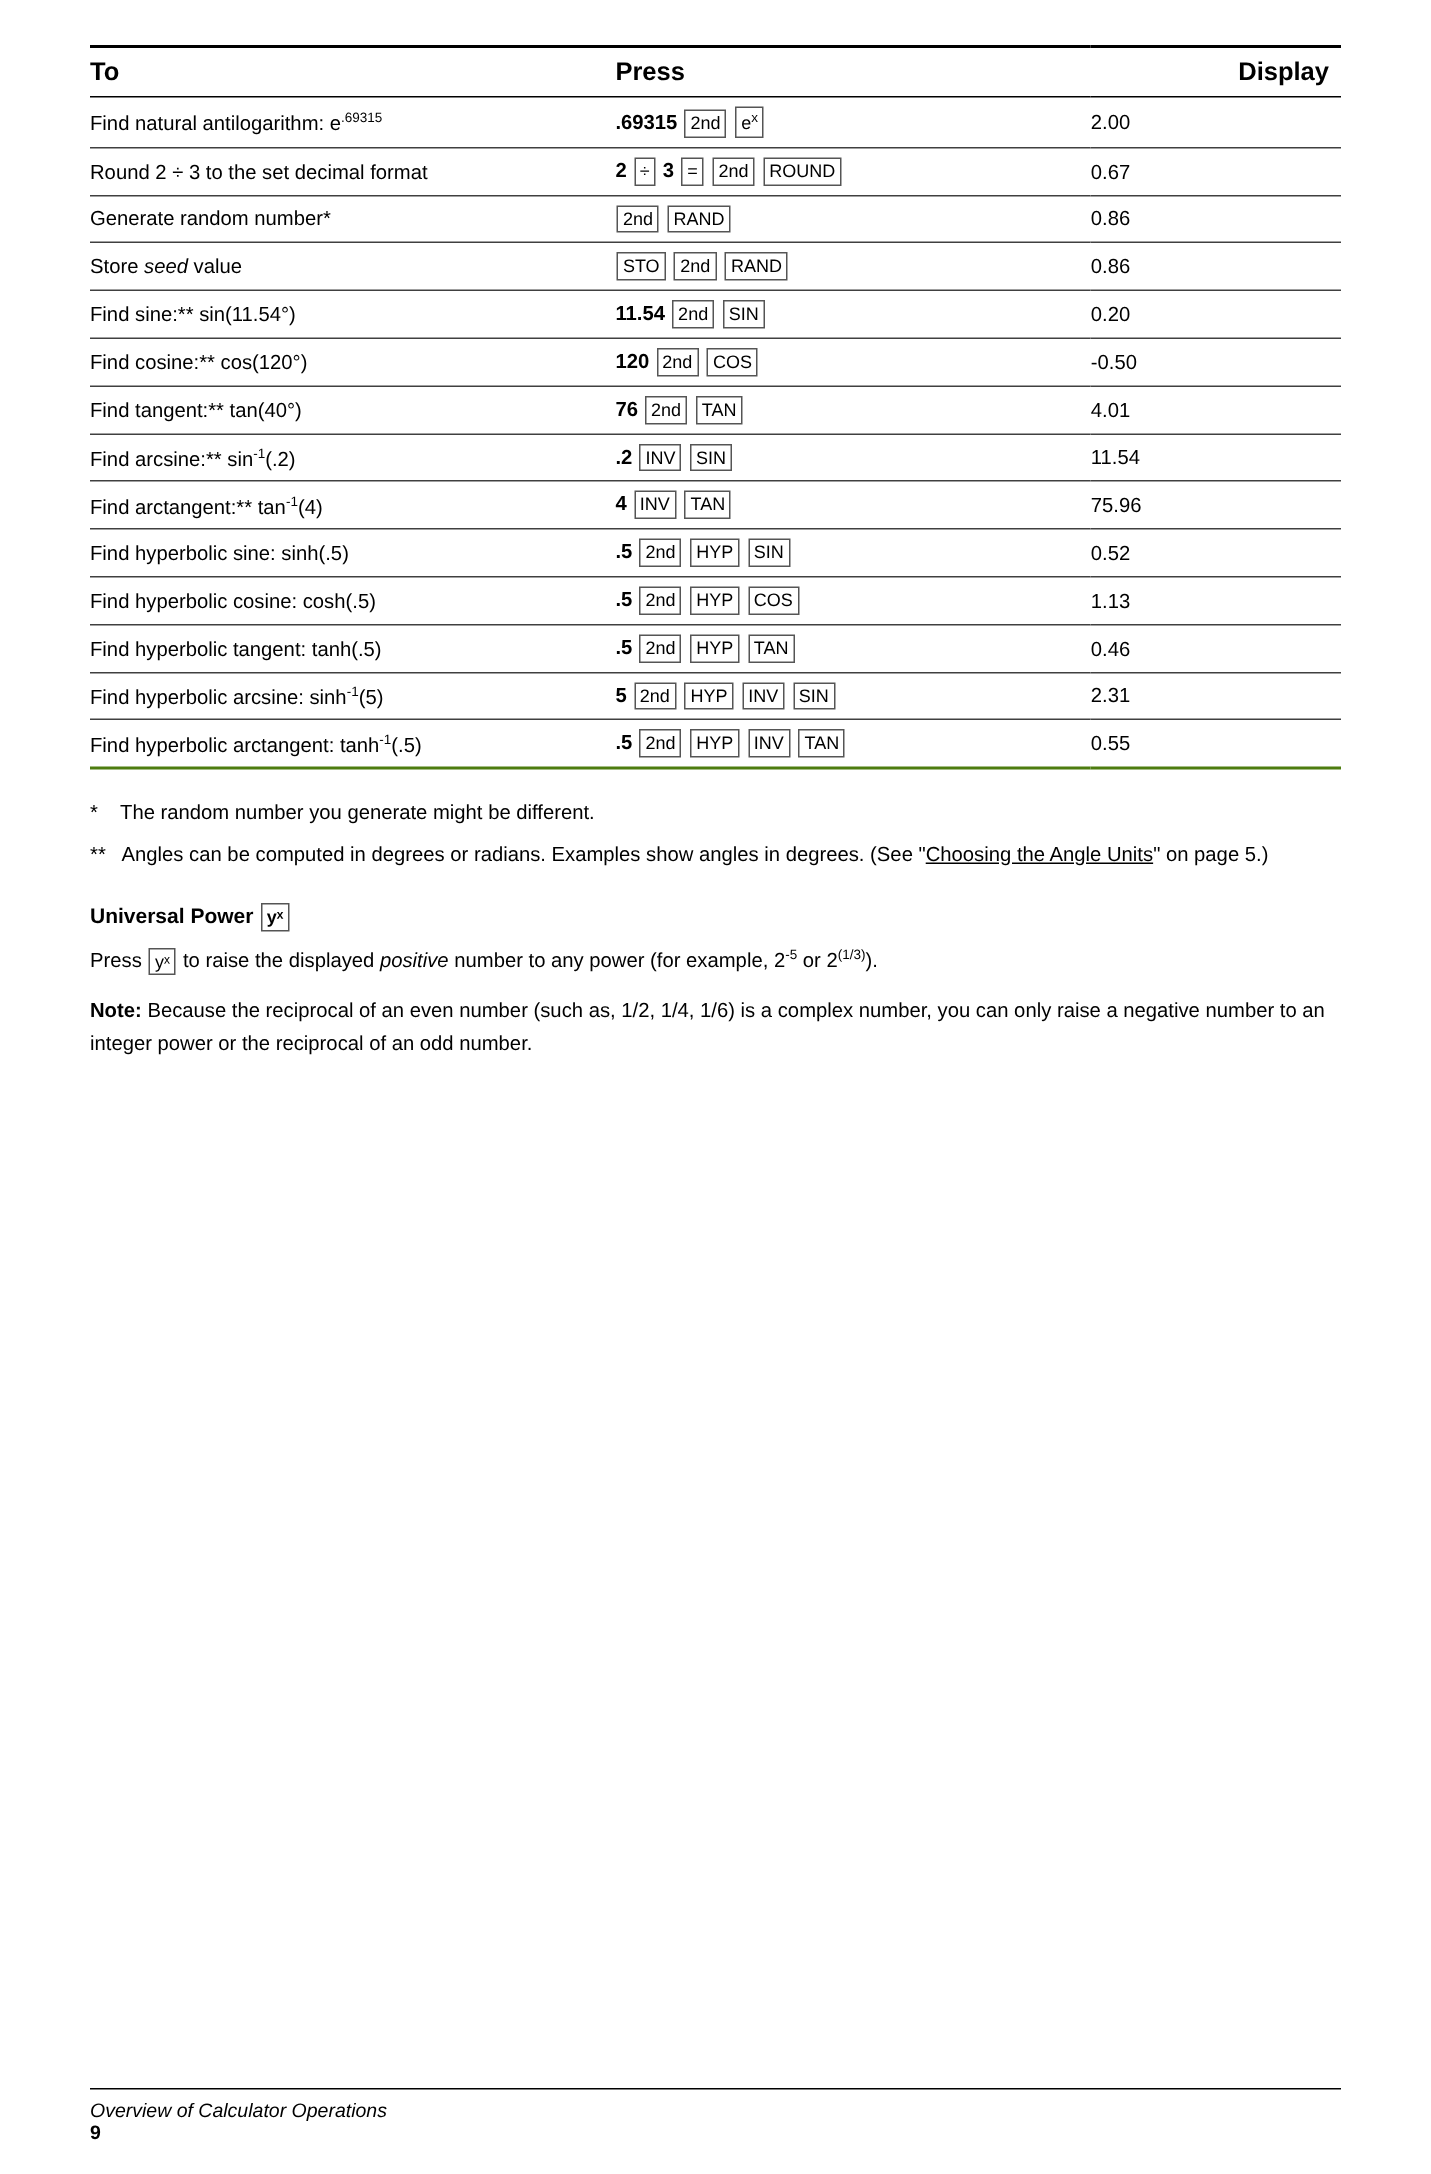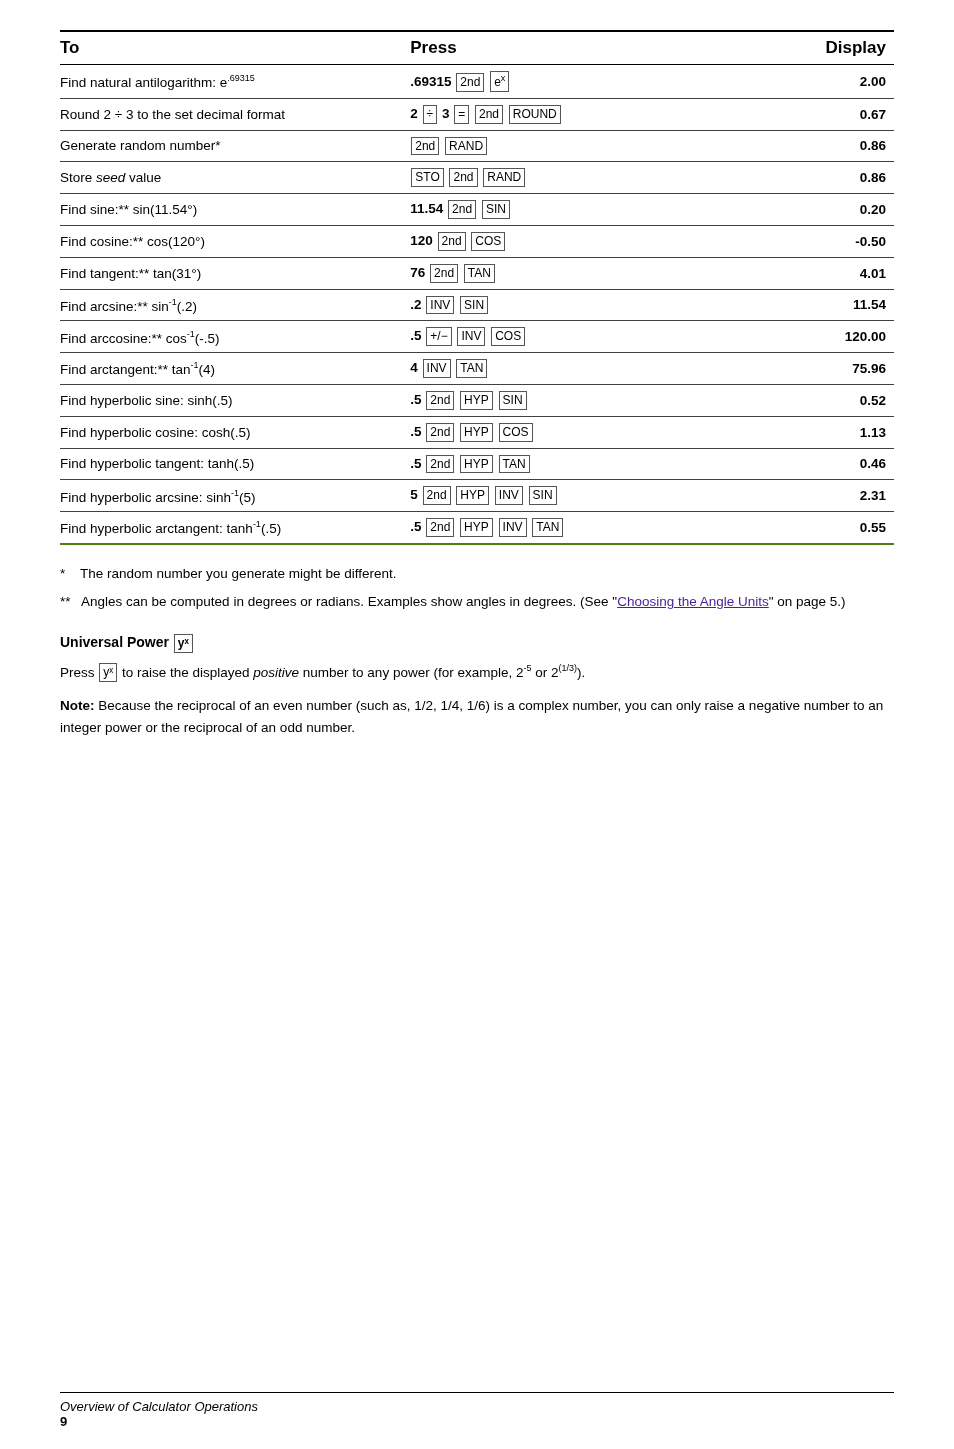--- a/index.html
+++ b/index.html
@@ -45,22 +45,21 @@
       vertical-align: middle;
       font-size: 13.5px;
     }
     .main-table tbody td.col-to {
       width: 42%;
     }
     .main-table tbody td.col-press {
       width: 38%;
     }
     .main-table tbody td.col-display {
-      text-align: right;
-      font-weight: bold;
+      font-weight: normal;
       width: 20%;
       white-space: nowrap;
     }
     
     .key {
       display: inline-block;
       border: 1px solid #555;
       padding: 0px 3px;
       font-size: 12px;
       line-height: 1.4;
@@ -82,21 +81,21 @@
     
     .footnotes {
       margin-top: 10px;
       font-size: 13.5px;
       line-height: 1.6;
     }
     .footnotes p {
       margin-bottom: 6px;
     }
     .footnotes a {
-      color: #4c1d95;
+      color: #000000;
       text-decoration: underline;
     }
     
     .section-heading {
       font-weight: bold;
       font-size: 14px;
       margin-top: 22px;
       margin-bottom: 8px;
     }
     .section-body {
@@ -167,33 +166,28 @@
           <td class="col-to">Find sine:** sin(11.54°)</td>
           <td class="col-press press-content"><span class="bold-num">11.54</span> <span class="key">2nd</span> <span class="key">SIN</span></td>
           <td class="col-display">0.20</td>
         </tr>
         <tr>
           <td class="col-to">Find cosine:** cos(120°)</td>
           <td class="col-press press-content"><span class="bold-num">120</span> <span class="key">2nd</span> <span class="key">COS</span></td>
           <td class="col-display">-0.50</td>
         </tr>
         <tr>
-          <td class="col-to">Find tangent:** tan(31°)</td>
+          <td class="col-to">Find tangent:** tan(40°)</td>
           <td class="col-press press-content"><span class="bold-num">76</span> <span class="key">2nd</span> <span class="key">TAN</span></td>
           <td class="col-display">4.01</td>
         </tr>
         <tr>
           <td class="col-to">Find arcsine:** sin<sup>-1</sup>(.2)</td>
           <td class="col-press press-content"><span class="bold-num">.2</span> <span class="key">INV</span> <span class="key">SIN</span></td>
           <td class="col-display">11.54</td>
-        </tr>
-        <tr>
-          <td class="col-to">Find arccosine:** cos<sup>-1</sup>(-.5)</td>
-          <td class="col-press press-content"><span class="bold-num">.5</span> <span class="key">+/−</span> <span class="key">INV</span> <span class="key">COS</span></td>
-          <td class="col-display">120.00</td>
         </tr>
         <tr>
           <td class="col-to">Find arctangent:** tan<sup>-1</sup>(4)</td>
           <td class="col-press press-content"><span class="bold-num">4</span> <span class="key">INV</span> <span class="key">TAN</span></td>
           <td class="col-display">75.96</td>
         </tr>
         <tr>
           <td class="col-to">Find hyperbolic sine: sinh(.5)</td>
           <td class="col-press press-content"><span class="bold-num">.5</span> <span class="key">2nd</span> <span class="key">HYP</span> <span class="key">SIN</span></td>
           <td class="col-display">0.52</td>

